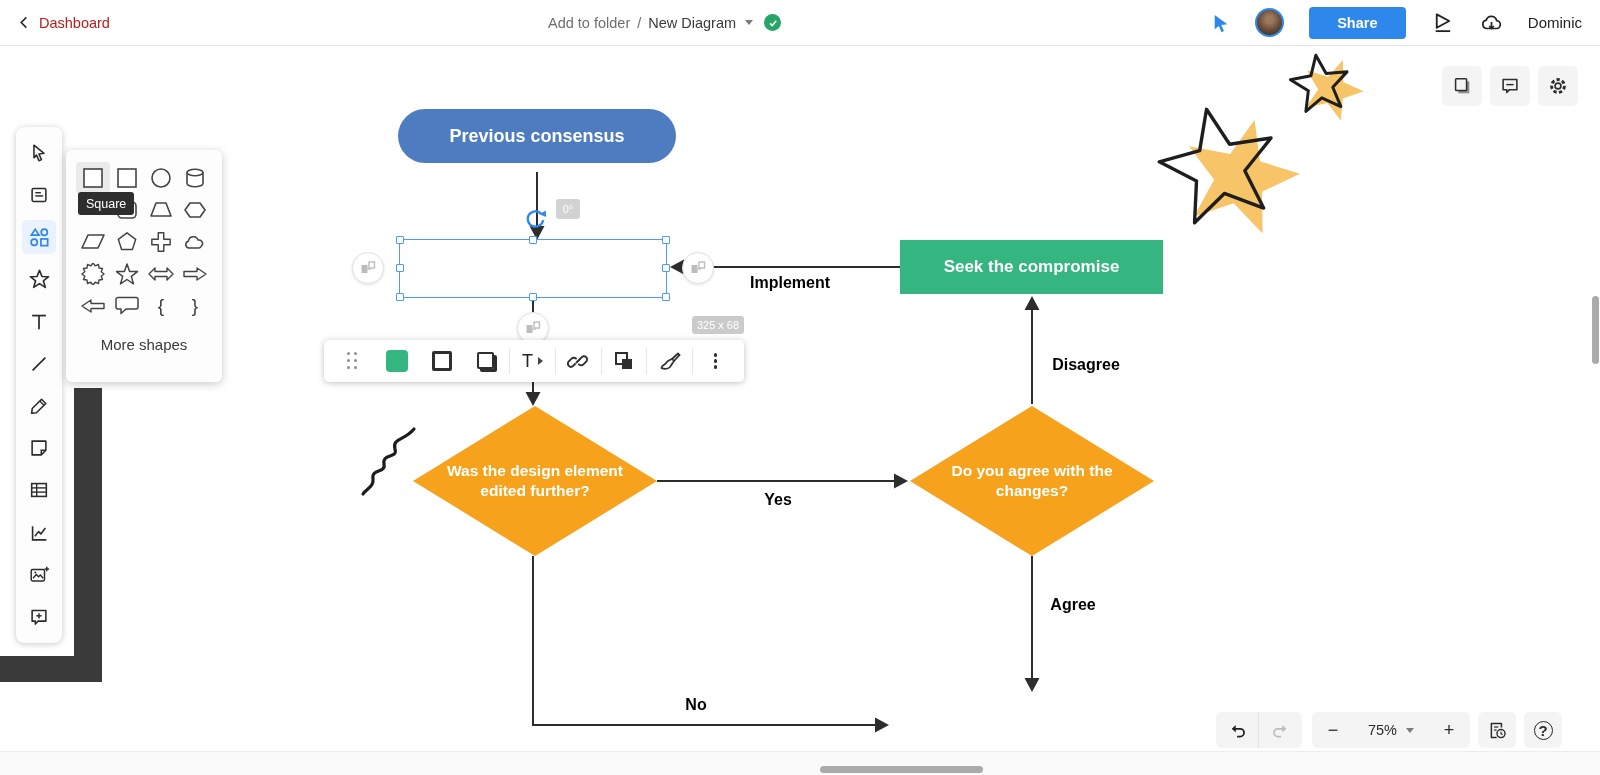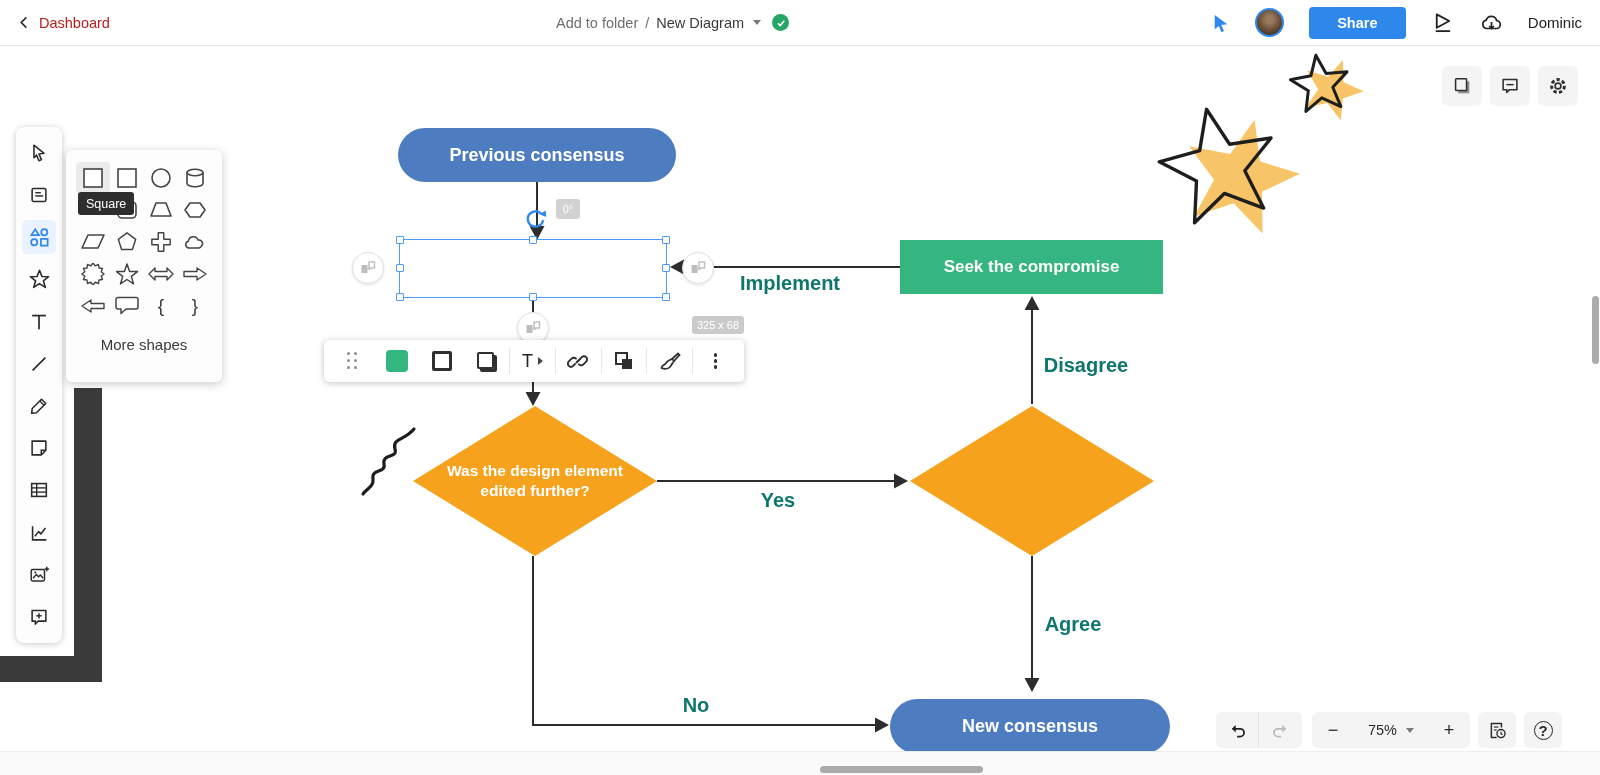--- a/index.html
+++ b/index.html
@@ -7,21 +7,21 @@
     font-family:"Liberation Sans", sans-serif; }
   #app { position:relative; width:1600px; height:775px; background:#fff; overflow:hidden; }
   .abs { position:absolute; }
 
   
   .topbar { position:absolute; left:0; top:0; width:1600px; height:46px; background:#fff;
     border-bottom:1px solid #e4e4e4; z-index:50; }
   .back-group { position:absolute; left:18px; top:0; height:45px; display:flex; align-items:center; gap:8px;
     color:#b91c1c; font-size:14.5px; cursor:pointer; }
   .breadcrumb { position:absolute; left:548px; top:0; height:45px; display:flex; align-items:center; gap:7px;
-    font-size:14.5px;margin-left:8px; }
+    font-size:14.5px; }
   .bc-muted { color:#6e6e6e; }
   .bc-title { color:#3a3a3a; }
   .caret { width:0; height:0; border-left:4.5px solid transparent; border-right:4.5px solid transparent;
     border-top:5px solid #7a7a7a; margin-left:2px; }
   .check-badge { width:17px; height:17px; border-radius:50%; background:#27a567; display:flex;
     align-items:center; justify-content:center; margin-left:4px; }
   .header-right { position:absolute; right:18px; top:0; height:45px; display:flex; align-items:center; gap:25px; }
   .avatar { width:29px; height:29px; border-radius:50%; border:2px solid var(--accent);
     background:radial-gradient(circle at 50% 38%, #9a7a5e 18%, #6b4f3a 52%, #33261b 95%); }
   .share-btn { width:97px; height:32px; background:var(--accent); color:#fff; font-weight:bold;
@@ -50,22 +50,22 @@
 
   
   svg.canvas-layer { position:absolute; left:0; top:0; z-index:5; }
   .frame-part { position:absolute; background:#3a3a3a; z-index:4; }
   .node { position:absolute; display:flex; align-items:center; justify-content:center; color:#fff;
     font-weight:bold; font-size:18px; z-index:10; cursor:pointer; }
   .pill { border-radius:28px; background:var(--blue); }
   .proc { background:var(--green); }
   .dtext { position:absolute; width:176px; text-align:center; color:#fff; font-weight:bold; font-size:15.5px;
     line-height:1.28; transform:translate(-50%,-50%); z-index:11; pointer-events:none; }
-  .edge-label { position:absolute; transform:translate(-50%,-50%); font-weight:bold; font-size:20px;
-    color:#0f766e; z-index:11;text-align:center; }
+  .edge-label { position:absolute; transform:translate(-50%,-50%); font-weight:bold; font-size:16px;
+    color:#000000; z-index:11;text-align:center; }
   .hnd { position:absolute; width:8px; height:8px; background:#fff; border:1.5px solid var(--selection);
     z-index:13; border-radius:1px; }
   .sel-outline { position:absolute; left:399px; top:239px; width:268px; height:59px;
     border:1.5px solid var(--selection); z-index:12; pointer-events:none; }
   .ghost { position:absolute; width:32px; height:32px; border-radius:50%; background:#fff;
     border:1px solid #e2e2e2; box-shadow:0 1px 3px rgba(0,0,0,.12); z-index:12; display:flex;
     align-items:center; justify-content:center; cursor:pointer; }
   .badge { position:absolute; background:#d2d2d2; color:#fff; font-size:11px; border-radius:3px;
     display:flex; align-items:center; justify-content:center; z-index:14; }
 
@@ -146,35 +146,33 @@
     <g>
       <g transform="translate(1332,90) rotate(20) scale(0.53)">
         <polygon style="fill:var(--star)" points="0,-60 15.3,-21 57.1,-18.5 24.7,8 35.3,48.5 0,26 -35.3,48.5 -24.7,8 -57.1,-18.5 -15.3,-21"></polygon>
       </g>
       <g transform="translate(1320,85) rotate(-8) scale(0.5)">
         <polygon fill="none" stroke="#1e1e1e" stroke-width="6" stroke-linejoin="round" points="0,-60 15.3,-21 57.1,-18.5 24.7,8 35.3,48.5 0,26 -35.3,48.5 -24.7,8 -57.1,-18.5 -15.3,-21"></polygon>
       </g>
     </g>
   </svg>
 
-  <div class="node pill" style="left:398px; top:128px; width:278px; height:54px;">
+  <div class="node pill" style="left:398px; top:109px; width:278px; height:54px;">
     <span>Previous consensus</span>
   </div>
   <div class="node proc" style="left:900px; top:240px; width:263px; height:54px; font-size:17px;">
     <span>Seek the compromise</span>
   </div>
-  <div class="node pill" style="left:890px; top:699px; width:280px; height:55px;">
-    <span>New consensus</span>
-  </div>
   <div class="dtext" style="left:535px; top:481px;">Was the design element edited further?</div>
+  <div class="dtext" style="left:1032px; top:481px;">Do you agree with the changes?</div>
 
   <div class="edge-label" style="left:790px; top:283px;">Implement</div>
   <div class="edge-label" style="left:1086px; top:365px;">Disagree</div>
   <div class="edge-label" style="left:778px; top:500px;">Yes</div>
-  <div class="edge-label" style="left:1073px; top:624px;">Agree</div>
+  <div class="edge-label" style="left:1073px; top:605px;">Agree</div>
   <div class="edge-label" style="left:696px; top:705px;">No</div>
 
   <div class="sel-outline"></div>
   <div class="hnd" style="left:396px; top:236px;"></div>
   <div class="hnd" style="left:529px; top:236px;"></div>
   <div class="hnd" style="left:662px; top:236px;"></div>
   <div class="hnd" style="left:396px; top:264px;"></div>
   <div class="hnd" style="left:662px; top:264px;"></div>
   <div class="hnd" style="left:396px; top:293px;"></div>
   <div class="hnd" style="left:529px; top:293px;"></div>

